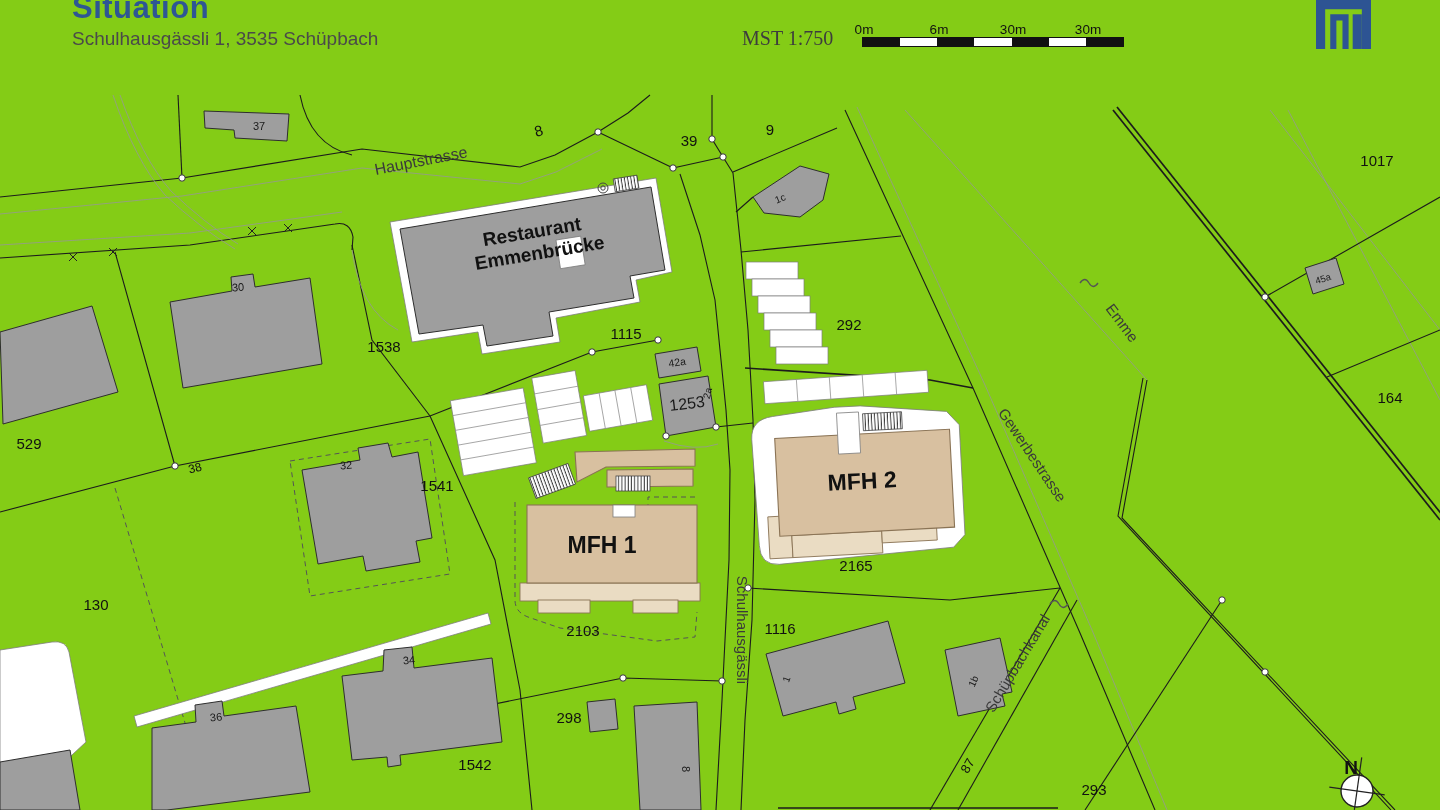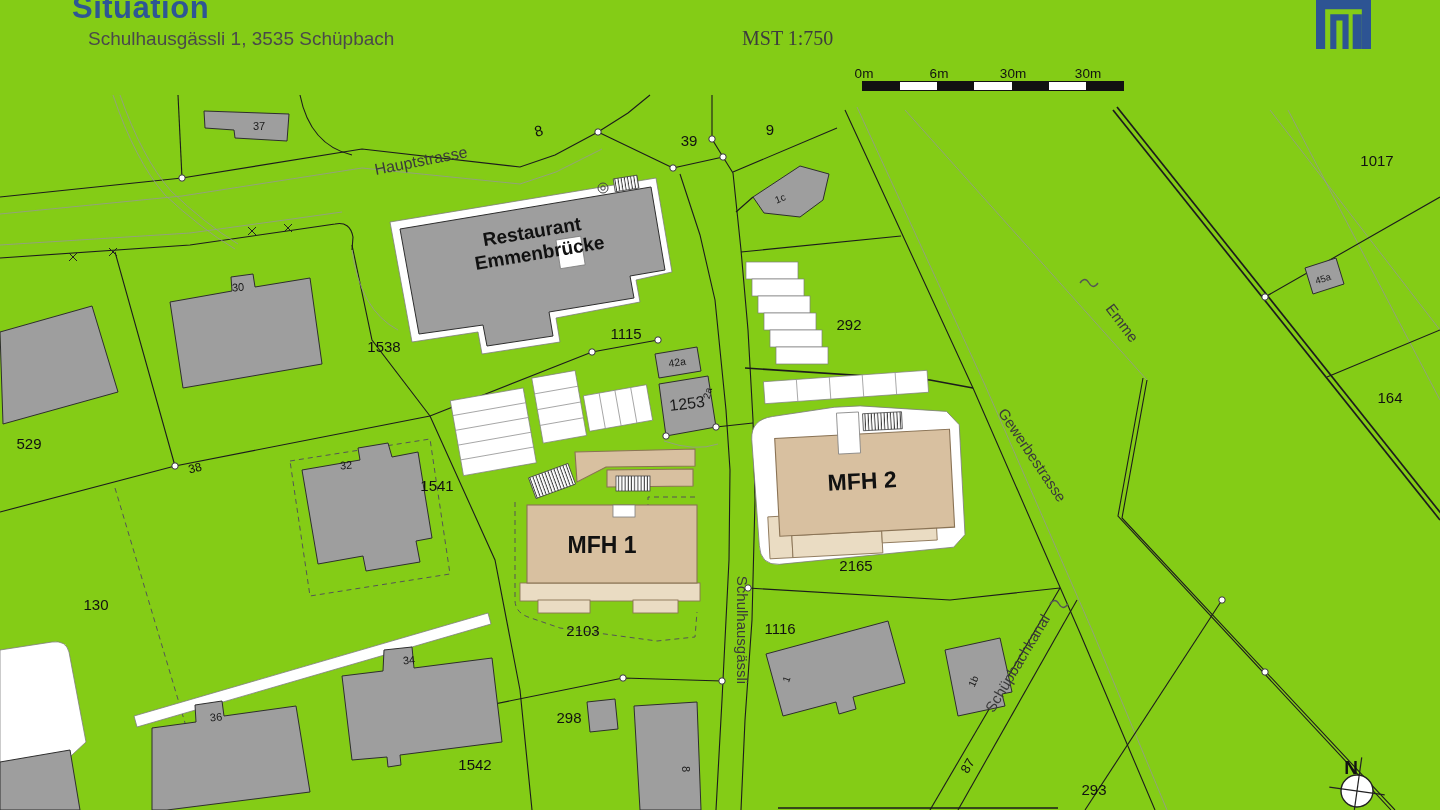--- a/index.html
+++ b/index.html
@@ -1,22 +1,22 @@
 <!DOCTYPE html>
 <html><head>
 <meta charset="utf-8">
 <style>
   html,body{margin:0;padding:0;background:#fff;}
   #stage{position:relative;width:1440px;height:810px;overflow:hidden;background:#84cc16;
          font-family:"Liberation Sans",sans-serif;}
   
   #hdr-title{position:absolute;left:72px;top:-10px;font-size:31px;font-weight:bold;color:#2e5694;letter-spacing:.5px;}
-  #hdr-sub{position:absolute;left:72px;top:28px;font-size:19px;color:#4a4a4a;margin-left:16px;}
+  #hdr-sub{position:absolute;left:72px;top:28px;font-size:19px;color:#4a4a4a;}
   #hdr-mst{position:absolute;left:742px;top:27px;font-size:20px;color:#3d3d3d;font-family:Liberation Serif, serif;}
-  #scalebar{position:absolute;left:862px;top:22px;width:262px;height:26px;margin-top:44px;}
+  #scalebar{position:absolute;left:862px;top:22px;width:262px;height:26px;}
   #scalebar .bar{position:absolute;left:0;top:15px;width:260px;height:8px;border:1px solid #111;display:flex;}
   #scalebar .seg{flex:1;}
   #scalebar .tick{position:absolute;top:0;font-size:13.5px;color:#111;transform:translateX(-50%);white-space:nowrap;}
   #logo{position:absolute;left:1316px;top:0;}
   svg text{font-family:"Liberation Sans",sans-serif;}
   .pl{stroke:#1c1c1c;stroke-width:1.1;fill:none;}
   .pl2{stroke:#1c1c1c;stroke-width:1.7;fill:none;}
   .gl{stroke:#979797;stroke-width:.8;fill:none;}
   .dash{stroke:#555;stroke-width:1;stroke-dasharray:5,4;fill:none;}
   .bldg{fill:#9e9e9e;stroke:#2e2e2e;stroke-width:1;}

